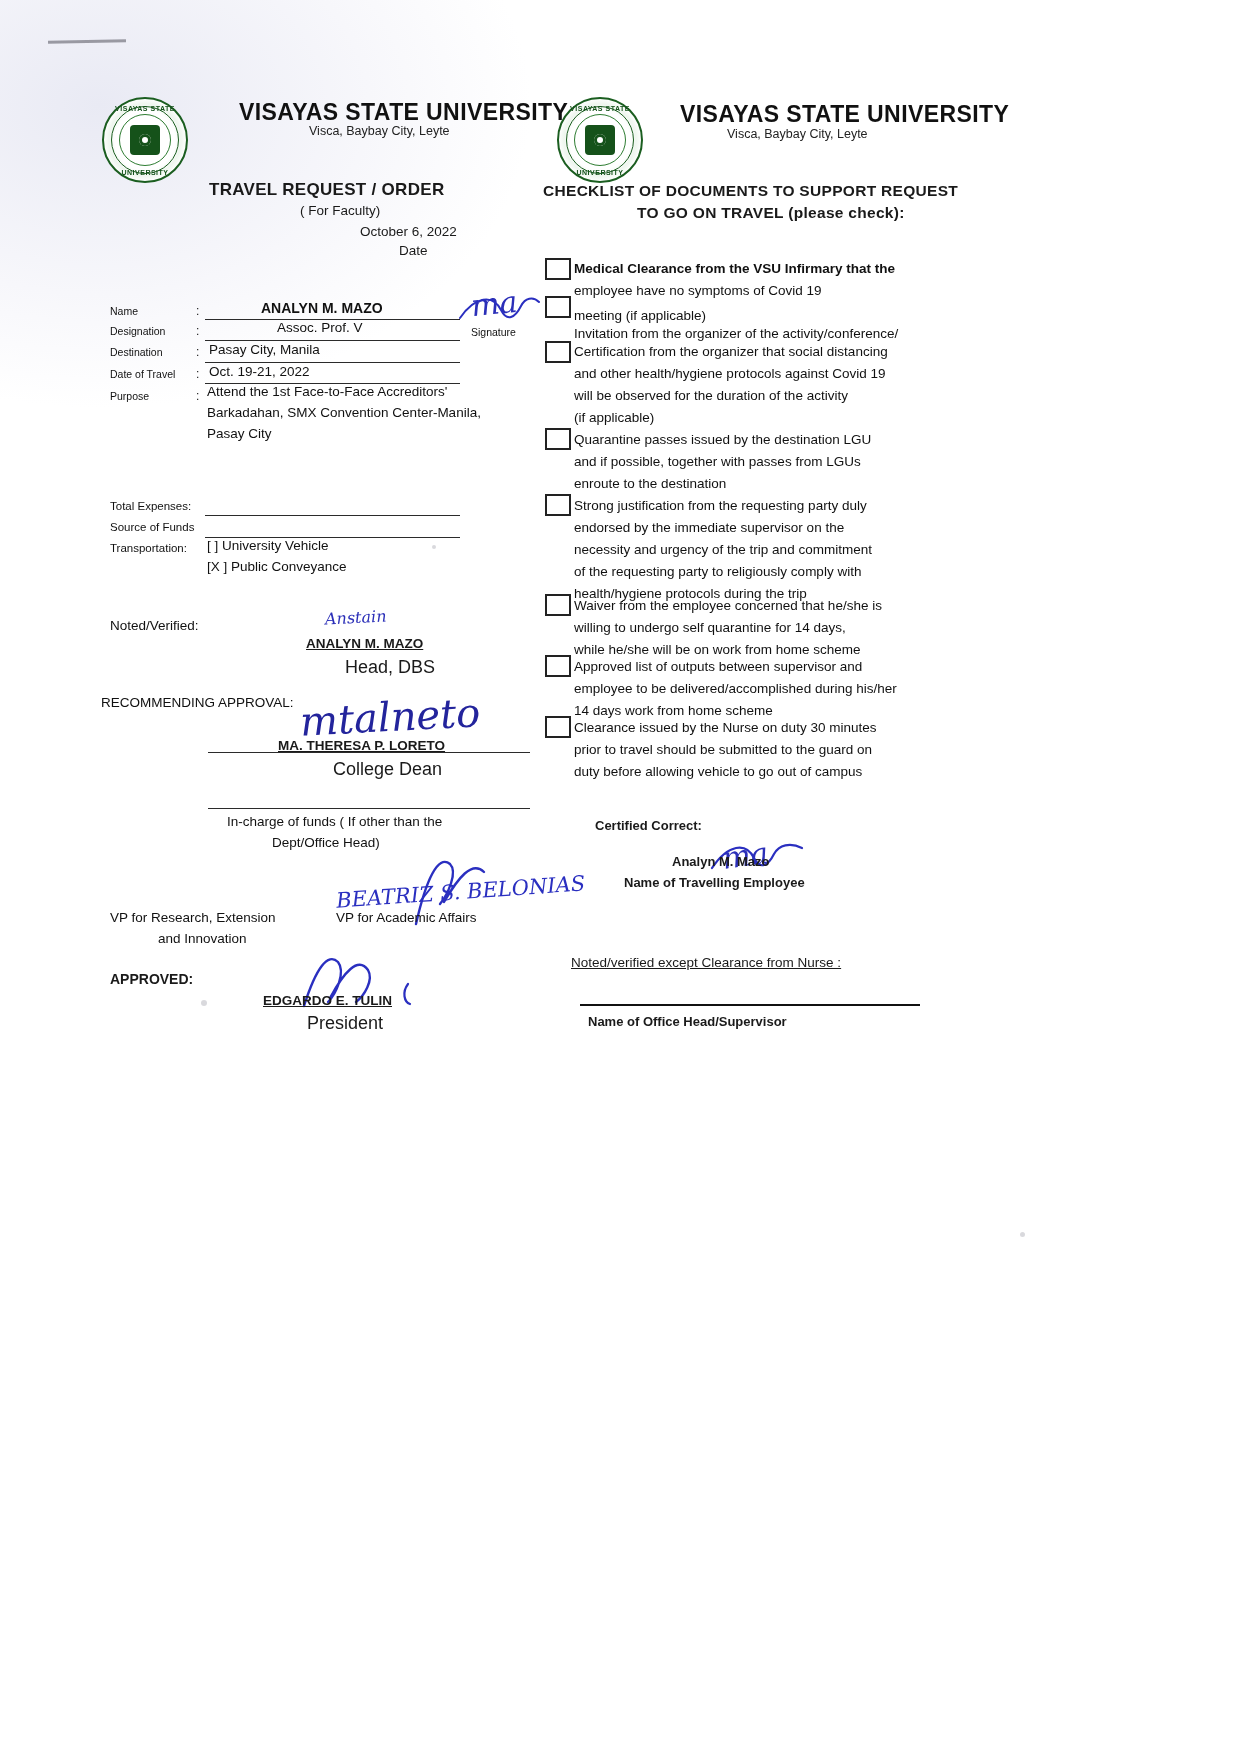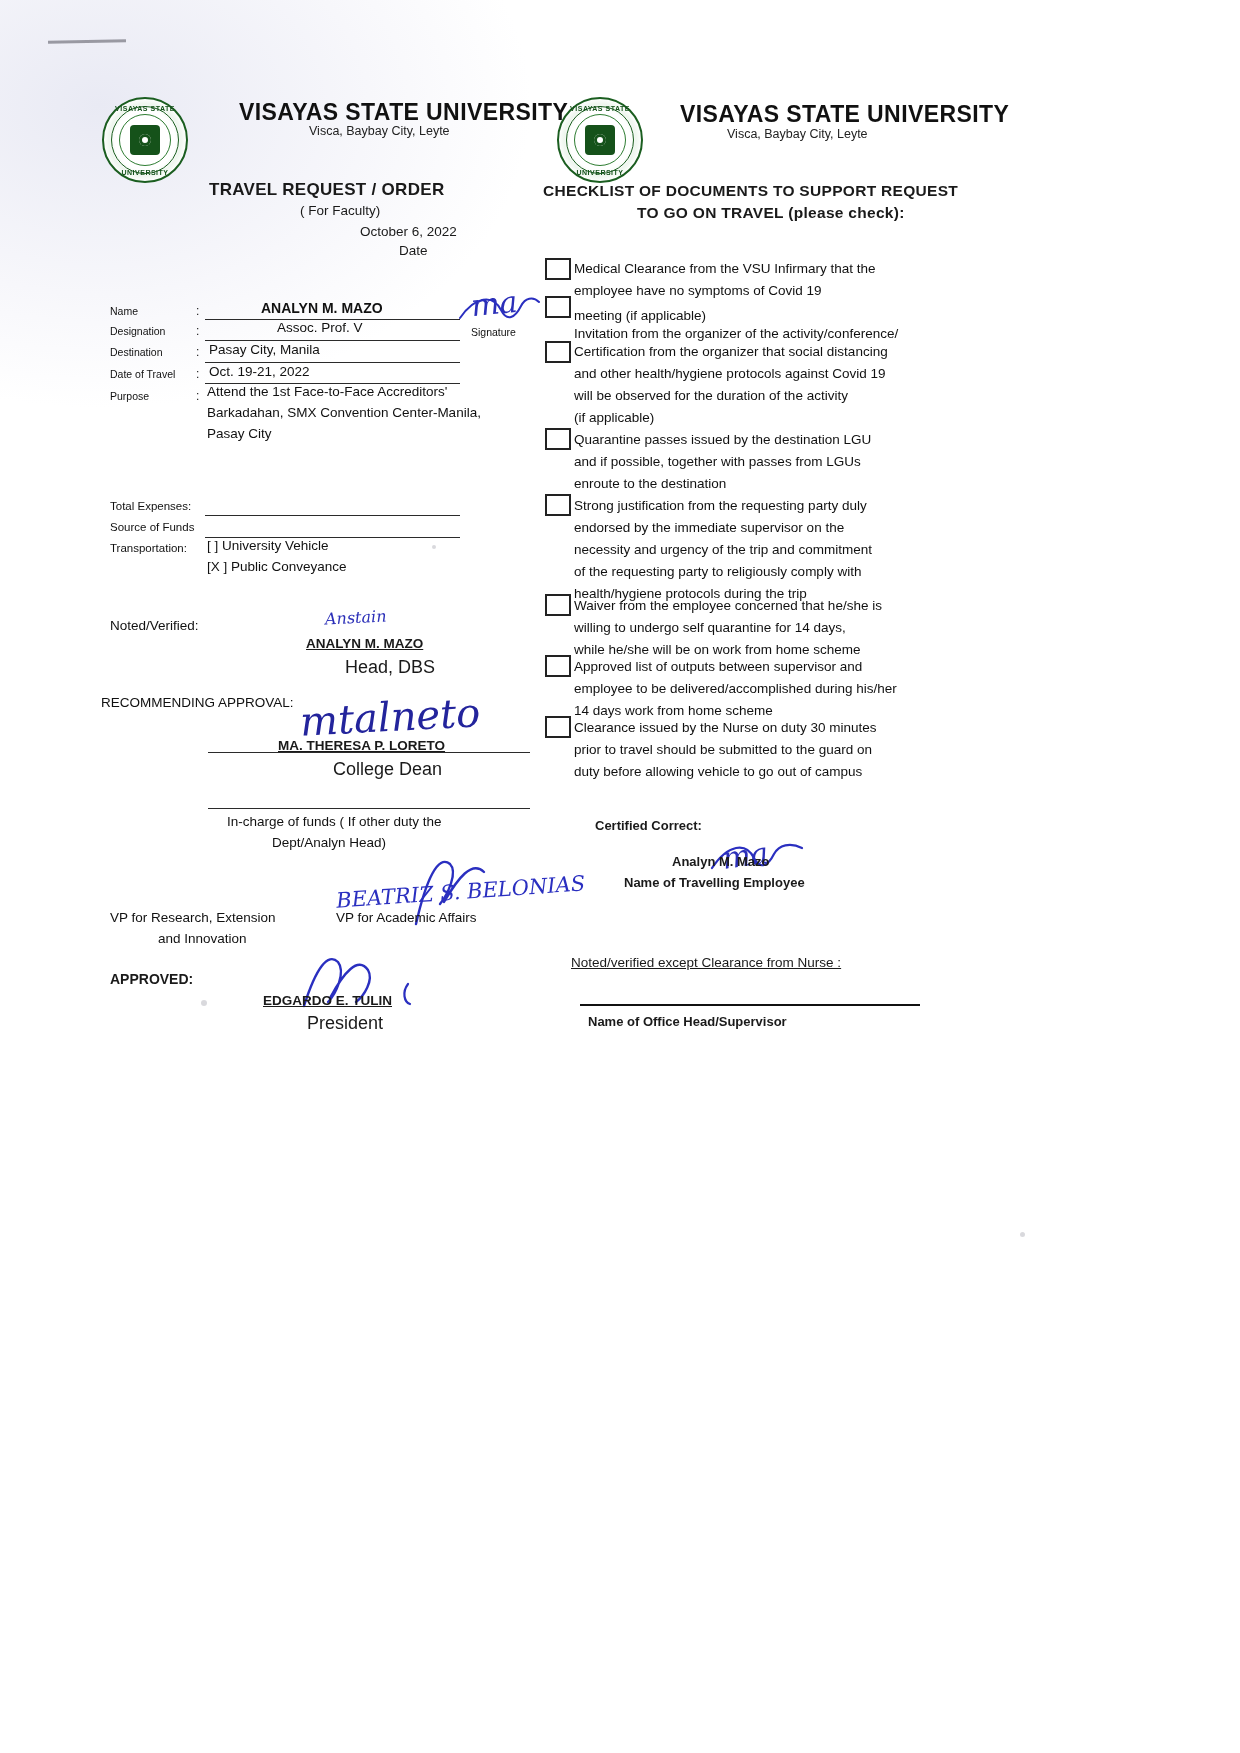--- a/index.html
+++ b/index.html
@@ -225,22 +225,22 @@
   <div class="underline-name" style="left:306px; top:636px;">ANALYN M. MAZO</div>
   <div class="sub-under" style="left:345px; top:657px;">Head, DBS</div>
 
   <div class="val" style="left:101px; top:695px;">RECOMMENDING APPROVAL:</div>
   <div class="sig sig-dark" style="left:300px; top:694px; font-size:40px; transform:rotate(-3deg); font-family:'DejaVu Serif', serif;">mtalneto</div>
   <div class="rule" style="left:208px; top:752px; width:322px;"></div>
   <div class="underline-name" style="left:278px; top:738px;">MA. THERESA P. LORETO</div>
   <div class="sub-under" style="left:333px; top:759px;">College Dean</div>
 
   <div class="rule" style="left:208px; top:808px; width:322px;"></div>
-  <div class="val" style="left:227px; top:814px;">In-charge of  funds ( If other duty the</div>
-  <div class="val" style="left:272px; top:835px;">Dept/Analyn Head)</div>
+  <div class="val" style="left:227px; top:814px;">In-charge of  funds ( If other than the</div>
+  <div class="val" style="left:272px; top:835px;">Dept/Office Head)</div>
 
   <div class="sig sig-blue" style="left:336px; top:880px; font-size:21px; transform:rotate(-4deg);">BEATRIZ S. BELONIAS</div>
   <svg style="position:absolute; left:398px; top:832px;" width="110" height="100">
     <path d="M18 92 C 28 48, 40 22, 52 32 C 60 40, 50 62, 42 72 M46 70 C 60 46, 74 28, 86 40" stroke="#2a2fc0" stroke-width="2.4" fill="none" stroke-linecap="round"></path>
   </svg>
 
   <div class="val" style="left:110px; top:910px;">VP for Research, Extension</div>
   <div class="val" style="left:158px; top:931px;">and Innovation</div>
   <div class="val" style="left:336px; top:910px;">VP for  Academic Affairs</div>
 
@@ -252,21 +252,21 @@
   <div class="underline-name" style="left:263px; top:993px;">EDGARDO E. TULIN</div>
   <div class="sub-under" style="left:307px; top:1013px;">President</div>
 
   <div class="uni-title" style="left:680px; top:101px;">VISAYAS STATE UNIVERSITY</div>
   <div class="uni-sub" style="left:727px; top:127px;">Visca, Baybay City, Leyte</div>
 
   <div class="doc-title" style="left:543px; top:182px; font-size:15.5px;">CHECKLIST OF DOCUMENTS TO SUPPORT REQUEST</div>
   <div class="doc-title" style="left:637px; top:204px; font-size:15.5px;">TO GO ON TRAVEL (please check):</div>
 
   <div class="chk-box" style="left:545px; top:258px;"></div>
-  <div class="chk-line" style="left:574px; top:261px;">Medical Clearance from the VSU Infirmary that the</div>
+  <div class="chk-line" style="left:574px; top:261px;font-weight:bold;">Medical Clearance from the VSU Infirmary that the</div>
   <div class="chk-line" style="left:574px; top:283px;">employee have no symptoms of Covid 19</div>
 
   <div class="chk-box" style="left:545px; top:296px;"></div>
   <div class="chk-line" style="left:574px; top:286px;margin-top:40px;">Invitation from the organizer of the activity/conference/</div>
   <div class="chk-line" style="left:574px; top:308px;">meeting (if applicable)</div>
 
   <div class="chk-box" style="left:545px; top:341px;"></div>
   <div class="chk-line" style="left:574px; top:344px;">Certification from the organizer that social distancing</div>
   <div class="chk-line" style="left:574px; top:366px;">and other health/hygiene protocols against Covid 19</div>
   <div class="chk-line" style="left:574px; top:388px;">will be observed for the duration of the activity</div>

